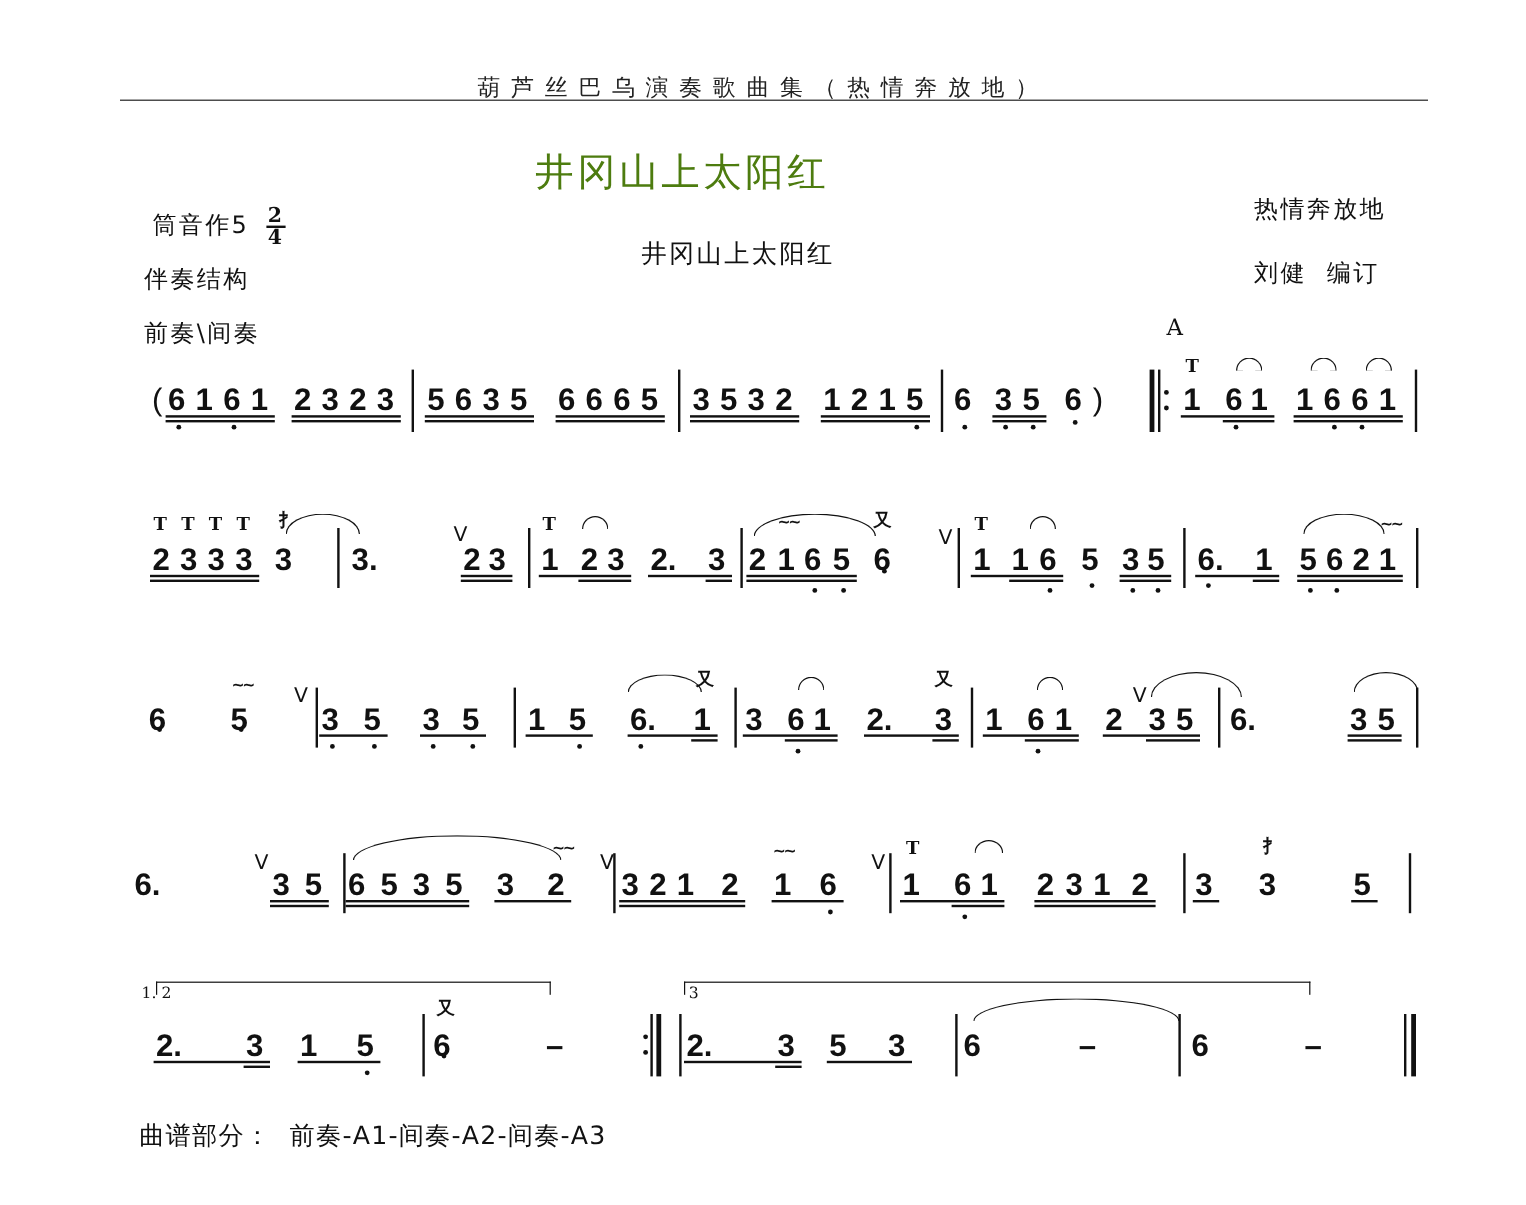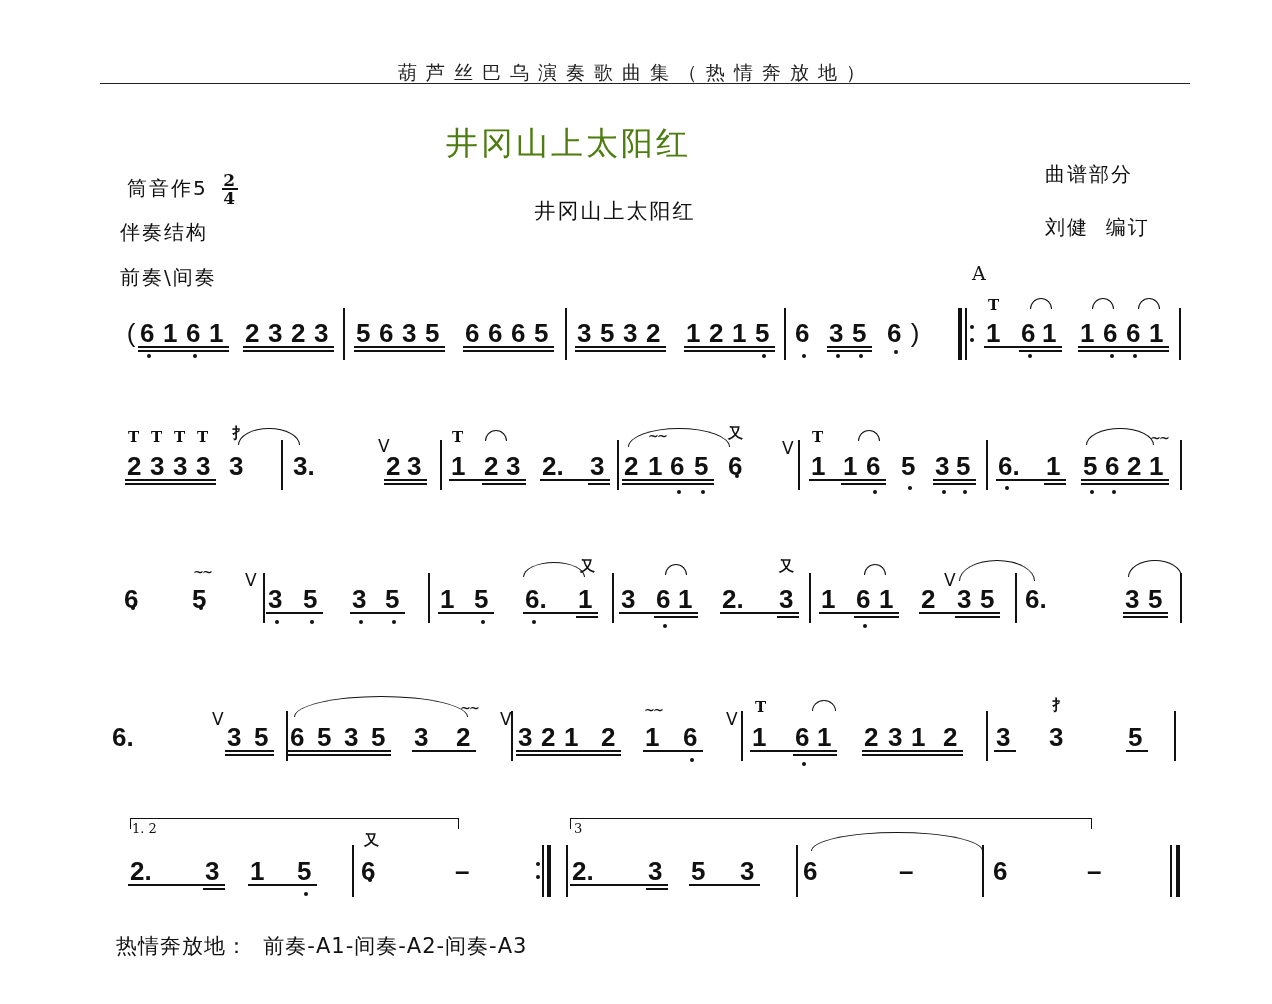--- a/index.html
+++ b/index.html
@@ -38,21 +38,21 @@
   <span>筒音作5</span>
   <span class="fraction">
     <span>2</span>
     <span class="bar"></span>
     <span>4</span>
   </span>
 </div>
 <div class="abs meta" style="left:120px;top:219px;">伴奏结构</div>
 <div class="abs meta" style="left:120px;top:264px;">前奏\间奏</div>
 
-<div class="abs meta" style="left:1045px;top:161px;">曲谱部分</div>
+<div class="abs meta" style="left:1045px;top:161px;">热情奔放地</div>
 <div class="abs meta" style="left:1045px;top:214px;white-space:pre;">刘健  编订</div>
 <div class="abs section-mark" style="left:972px;top:262px;">A</div>
 
 <div id="score" class="abs" style="left:0;top:0;width:1272px;height:1004px;">
     <div class="abs note" style="left: 140px; top: 320px; width: 18px; text-align: left;">6</div>
     <div class="abs note" style="left: 163px; top: 320px; width: 18px; text-align: left;">1</div>
     <div class="abs note" style="left: 186px; top: 320px; width: 18px; text-align: left;">6</div>
     <div class="abs note" style="left: 209px; top: 320px; width: 18px; text-align: left;">1</div>
     <div class="abs note" style="left: 245px; top: 320px; width: 18px; text-align: left;">2</div>
     <div class="abs note" style="left: 268px; top: 320px; width: 18px; text-align: left;">3</div>
@@ -354,21 +354,21 @@
     <div class="abs slur" style="left: 1086px; top: 428px; width: 66px; height: 16px;"></div>
     <div class="abs slur" style="left: 523px; top: 562px; width: 60px; height: 14px;"></div>
     <div class="abs slur" style="left: 665px; top: 564px; width: 20px; height: 10px;"></div>
     <div class="abs slur" style="left: 864px; top: 564px; width: 20px; height: 10px;"></div>
     <div class="abs slur" style="left: 959px; top: 560px; width: 74px; height: 20px;"></div>
     <div class="abs slur" style="left: 1128px; top: 560px; width: 52px; height: 16px;"></div>
     <div class="abs slur" style="left: 294px; top: 696px; width: 172px; height: 20px;"></div>
     <div class="abs slur" style="left: 812px; top: 700px; width: 22px; height: 10px;"></div>
     <div class="abs slur" style="left: 811px; top: 832px; width: 170px; height: 18px;"></div>
     <div class="abs volta" style="left: 130px; top: 818px; width: 327px;"></div>
-    <div class="abs volta-label" style="left: 132px; top: 821px;">1. 2</div>
+    <div class="abs volta-label" style="left: 118px; top: 821px;">1. 2</div>
     <div class="abs volta" style="left: 570px; top: 818px; width: 520px;"></div>
     <div class="abs volta-label" style="left: 574px; top: 821px;">3</div>
   </div>
 
 <div class="abs note" style="left:124px;top:320px;width:14px;font-weight:normal;">(</div>
 <div class="abs note" style="left:908px;top:320px;width:14px;font-weight:normal;">)</div>
 
-<div class="abs footer" style="white-space:pre;">热情奔放地：  前奏-A1-间奏-A2-间奏-A3</div>
+<div class="abs footer" style="white-space:pre;">曲谱部分：  前奏-A1-间奏-A2-间奏-A3</div>
 
 </body></html>

